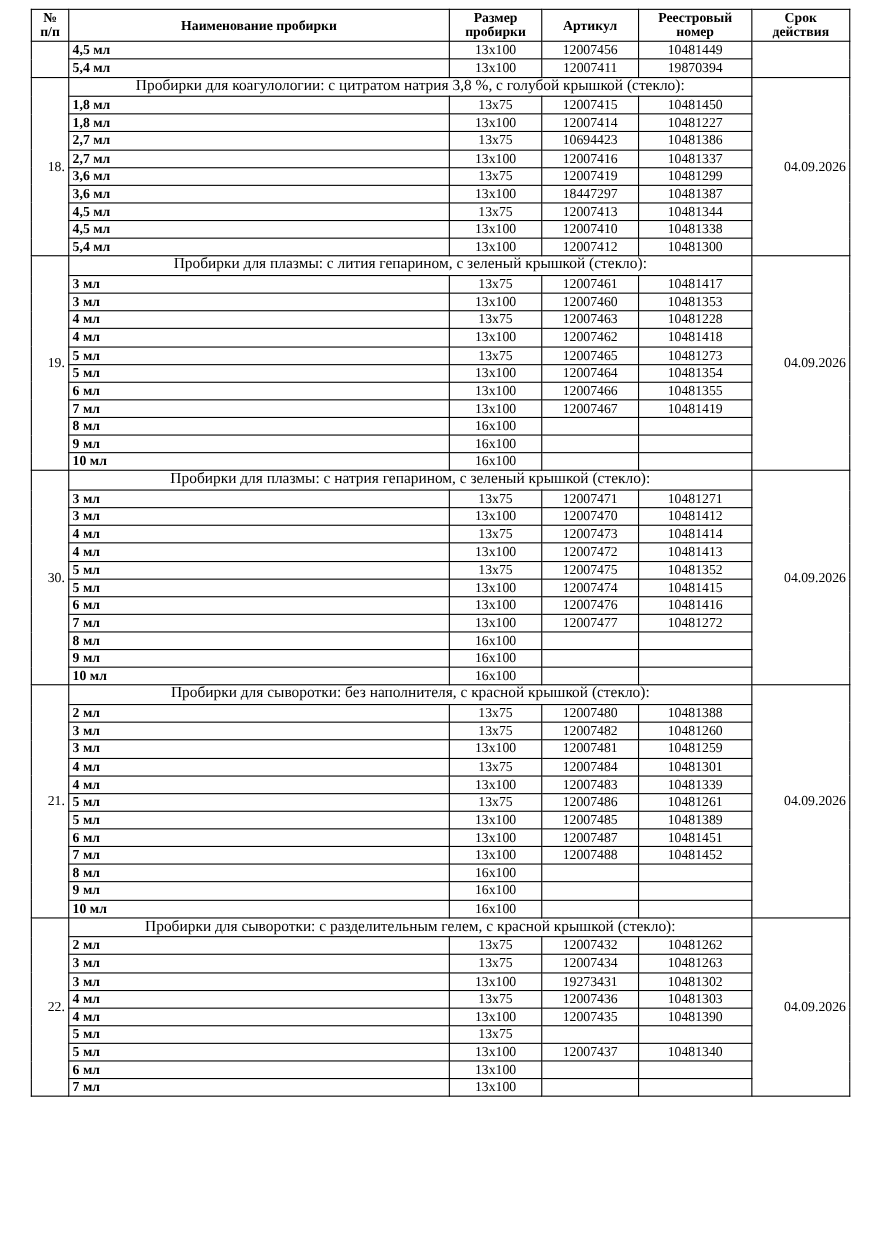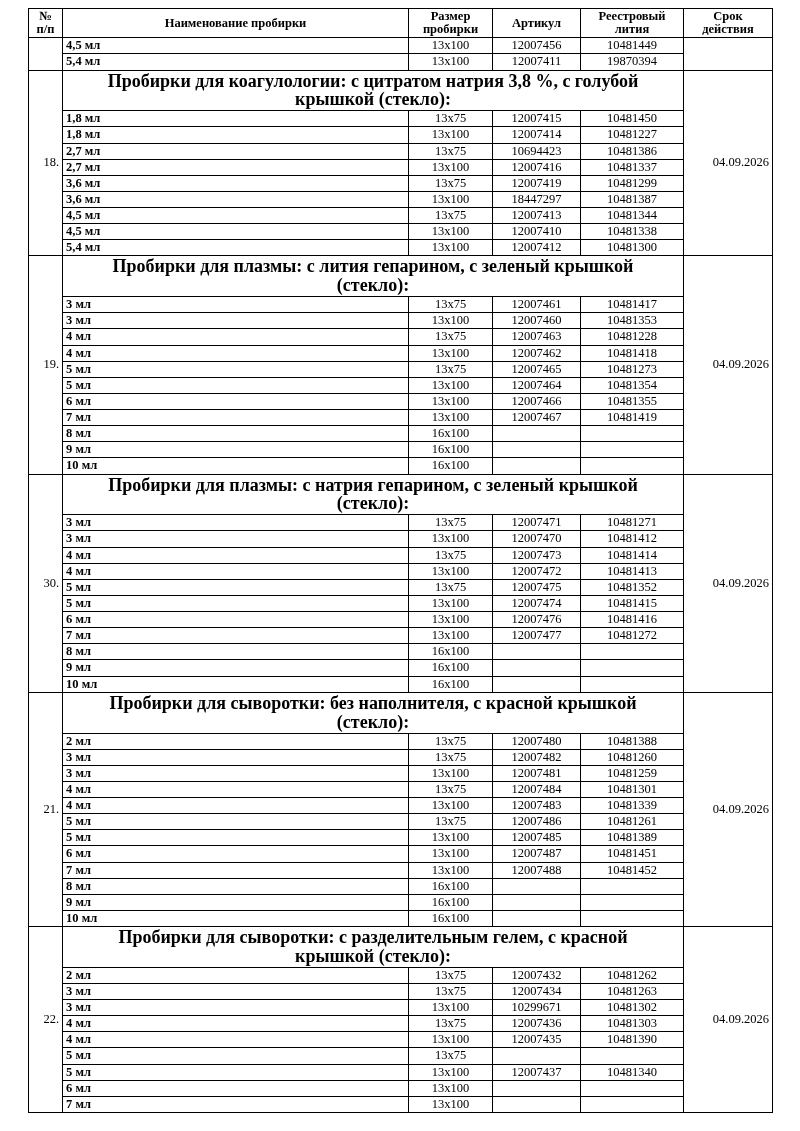--- a/index.html
+++ b/index.html
@@ -61,23 +61,23 @@
   }
   td.size, td.art, td.reg {
     text-align: center;
   }
   td.term {
     text-align: right;
     vertical-align: middle;
     font-size: 12.5px;
   }
   tr.group td.grouptitle {
-    font-weight: bold;
+    font-weight: normal;
     text-align: center;
-    font-size: 18px;
+    font-size: 14px;
     padding: 1px 17px;
   }
 </style>
 </head>
 <body>
 
 <div class="page">
   <table class="tube-table">
     <colgroup>
       <col class="c-num">
@@ -94,21 +94,21 @@
           <span>п/п</span>
         </th>
         <th>Наименование пробирки</th>
         <th>
           <span>Размер</span><br>
           <span>пробирки</span>
         </th>
         <th>Артикул</th>
         <th>
           <span>Реестровый</span><br>
-          <span>лития</span>
+          <span>номер</span>
         </th>
         <th>
           <span>Срок</span><br>
           <span>действия</span>
         </th>
       </tr>
     </thead>
     <tbody id="table-body">
         <tr>
           <td class="num" rowspan="2"></td>
@@ -415,21 +415,21 @@
         </tr>
         <tr>
           <td class="name">3 мл</td>
           <td class="size">13x75</td>
           <td class="art">12007434</td>
           <td class="reg">10481263</td>
         </tr>
         <tr>
           <td class="name">3 мл</td>
           <td class="size">13x100</td>
-          <td class="art">10299671</td>
+          <td class="art">19273431</td>
           <td class="reg">10481302</td>
         </tr>
         <tr>
           <td class="name">4 мл</td>
           <td class="size">13x75</td>
           <td class="art">12007436</td>
           <td class="reg">10481303</td>
         </tr>
         <tr>
           <td class="name">4 мл</td>

